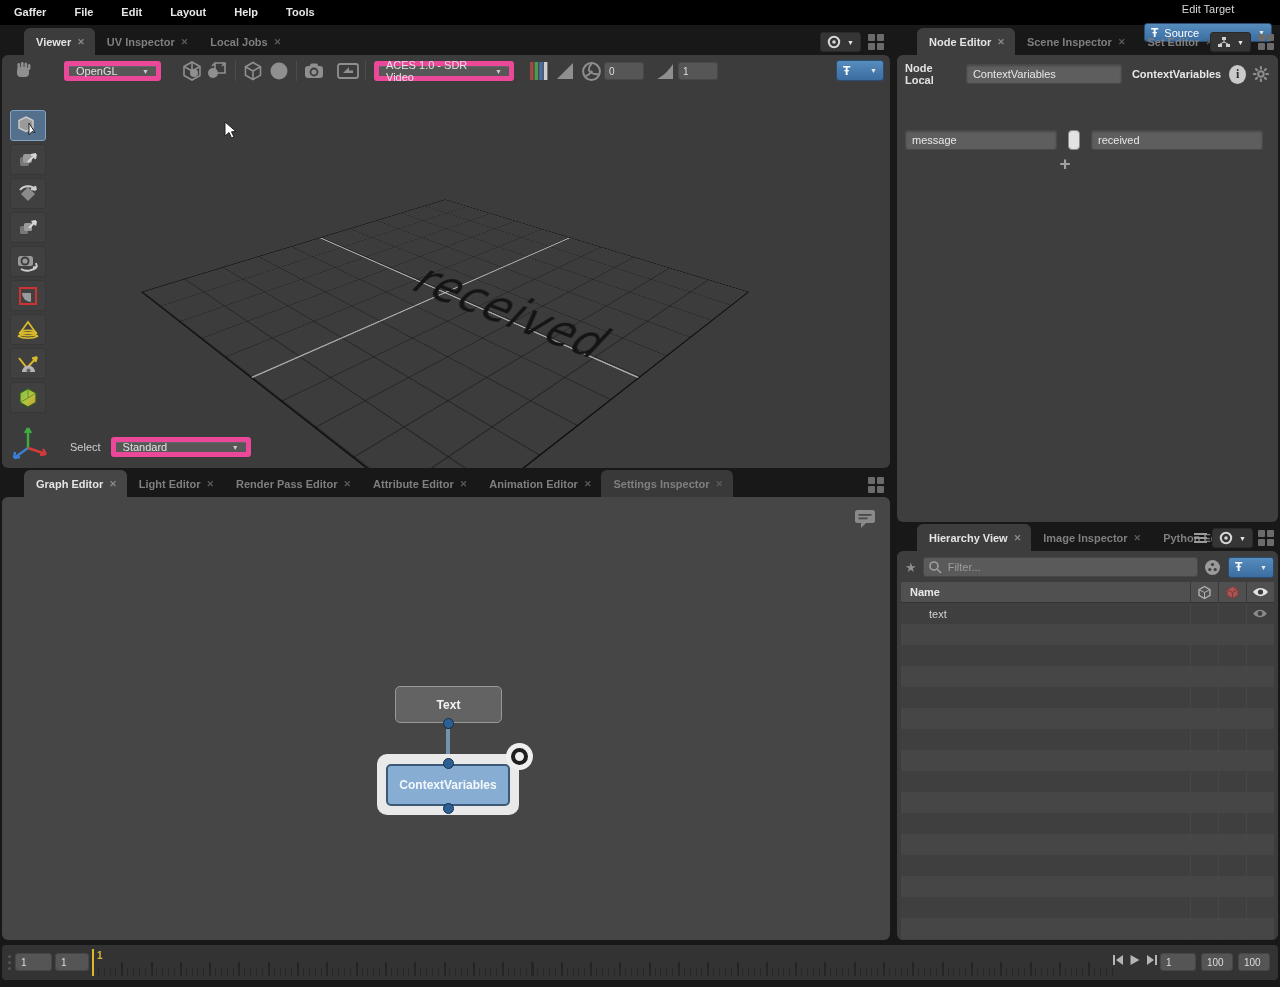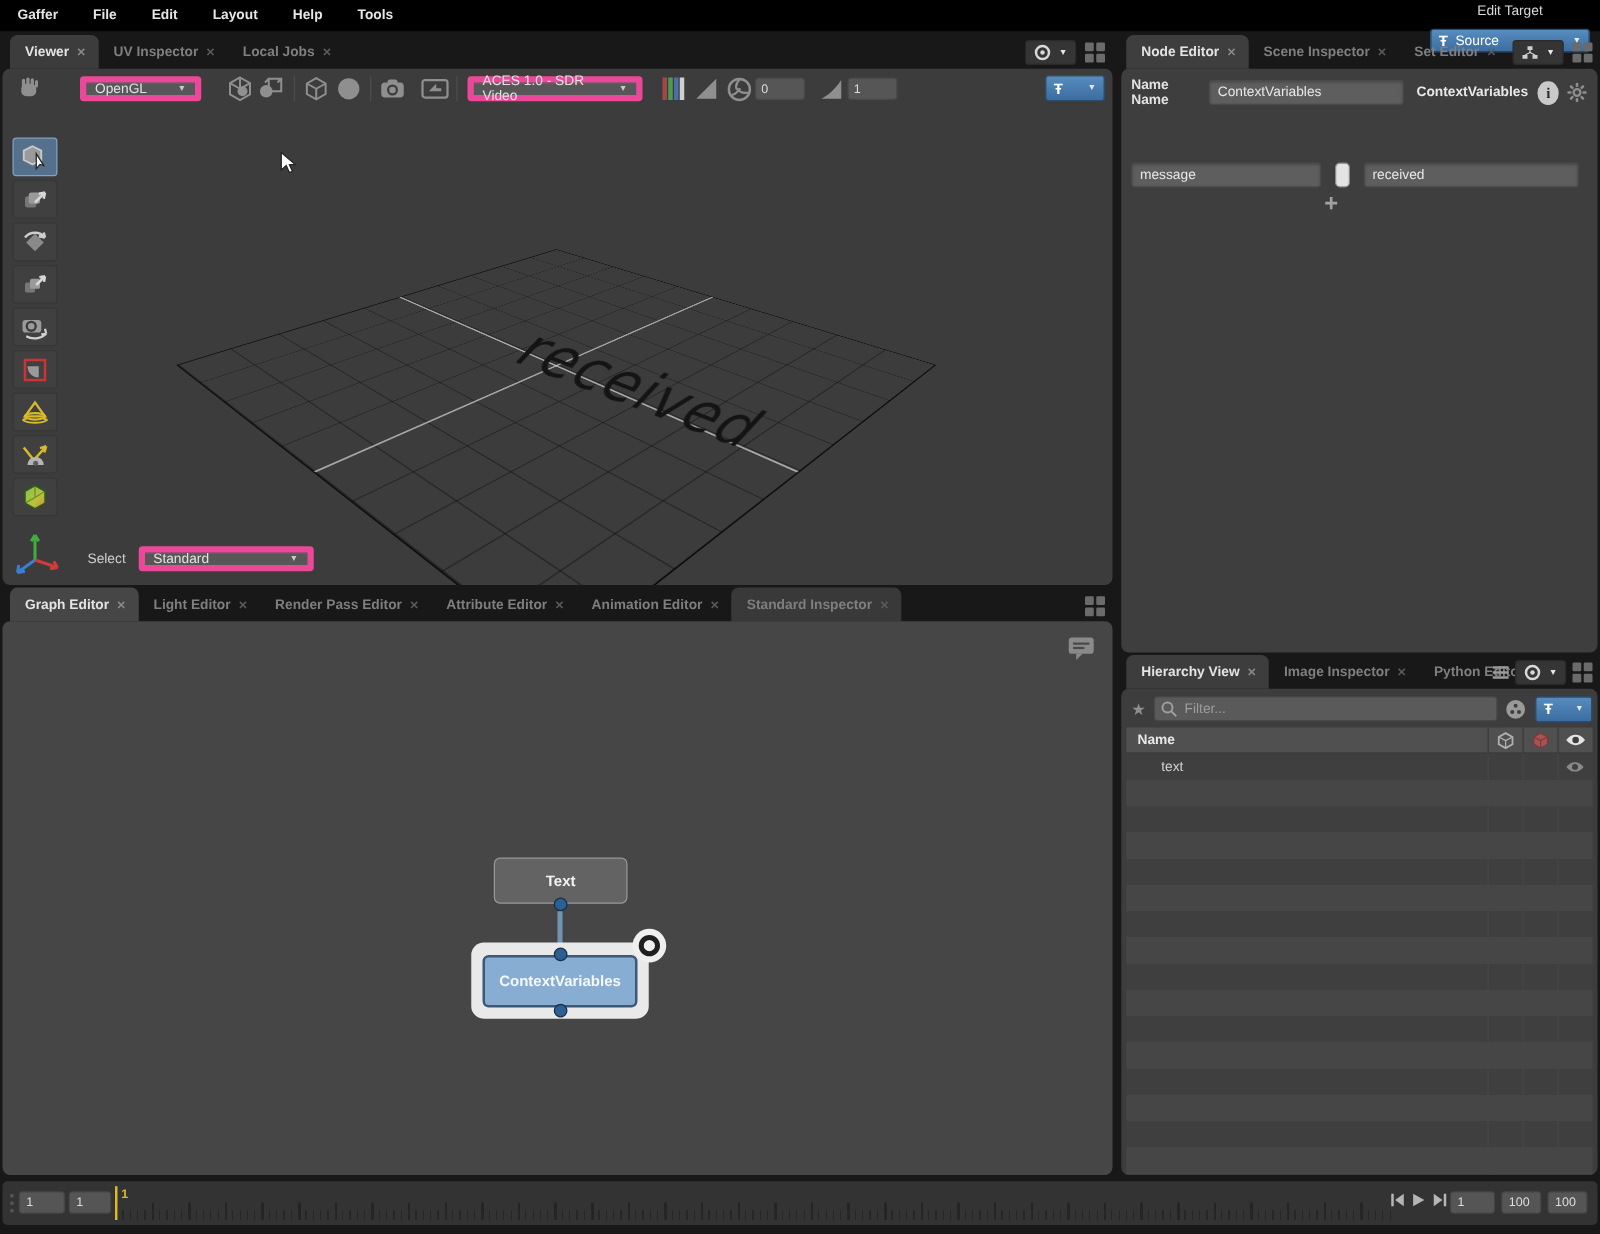--- a/index.html
+++ b/index.html
@@ -12,21 +12,21 @@
   #edit-target-wrap { position:absolute; right:8px; top:3px; display:flex; align-items:center; gap:8px;flex-direction:column; }
   #edit-target-label { color:#d8d8d8; font-size:11px; }
   .blue-select { background:linear-gradient(#568cbe,#3c6da0); border:1px solid #2a4d71; border-radius:3px; color:#fff; font-size:11px; display:flex; align-items:center; }
   #edit-target-select { width:128px; height:19px; padding:0 6px; gap:6px; }
   #edit-target-select .arrow { margin-left:auto; }
   .pin-glyph { font-size:12px; font-weight:bold; color:#fff; }
   .arrow { font-size:7px; color:#e8e8e8; }
 
   
   .panel { position:absolute; }
-  .tabbar { position:absolute; left:0; top:0; right:0; height:27px; display:flex; align-items:flex-end; }
+  .tabbar { position:absolute; left:16px; top:0; right:0; height:27px; display:flex; align-items:flex-end; }
   .tab { display:flex; align-items:center; gap:6px; height:27px; padding:0 10px 0 12px; font-size:11px; font-weight:bold; color:#7f7f7f; border-radius:6px 6px 0 0; cursor:default; }
   .tab.active { color:#e4e4e4; }
   .tab .close { font-size:9px; color:#5c5c5c; font-weight:bold; }
   .tab.active .close { color:#8b8b8b; }
   .tab.raised { background:#393939; }
   .panel-content { position:absolute; left:0; top:27px; right:0; bottom:0; border-radius:6px; }
 
   .tab-corner-icons { position:absolute; display:flex; align-items:center; gap:7px; }
   .pill-btn { background:#353535; border:1px solid #2a2a2a; border-radius:3px; height:20px; display:flex; align-items:center; padding:0 6px; gap:6px; }
   .grid-icon { display:grid; grid-template-columns:7px 7px; grid-template-rows:7px 7px; gap:2px; }
@@ -418,21 +418,21 @@
         </div>
       <div class="tab">
           <span>Attribute Editor</span>
           <span class="close">✕</span>
         </div>
       <div class="tab">
           <span>Animation Editor</span>
           <span class="close">✕</span>
         </div>
       <div class="tab raised">
-          <span>Standard Inspector</span>
+          <span>Settings Inspector</span>
           <span class="close">✕</span>
         </div>
       <div class="tab-corner-icons" style="right:6px; top:7px;">
         <div class="grid-icon">
             <span></span>
             <span></span>
             <span></span>
             <span></span>
           </div>
       </div>
@@ -485,21 +485,21 @@
         <div class="grid-icon">
             <span></span>
             <span></span>
             <span></span>
             <span></span>
           </div>
       </div>
     </div>
     <div class="panel-content" id="node-content">
       <div id="nodename-row">
-        <span id="nodename-label">Name Name</span>
+        <span id="nodename-label">Node Local</span>
         <input class="text-field" id="nodename-input" value="ContextVariables" style="">
         <span id="nodetype-label">ContextVariables</span>
         <div id="info-icon">i</div>
         <svg width="20" height="20" viewBox="0 0 20 20" style="margin-left:6px">
           <g fill="#8f8f8f">
               <circle cx="10" cy="10" r="4.2"></circle>
               <g>
                 <rect x="8.8" y="1" width="2.4" height="4" rx="1"></rect>
                 <rect x="8.8" y="15" width="2.4" height="4" rx="1"></rect>
                 <rect x="1" y="8.8" width="4" height="2.4" rx="1"></rect>

